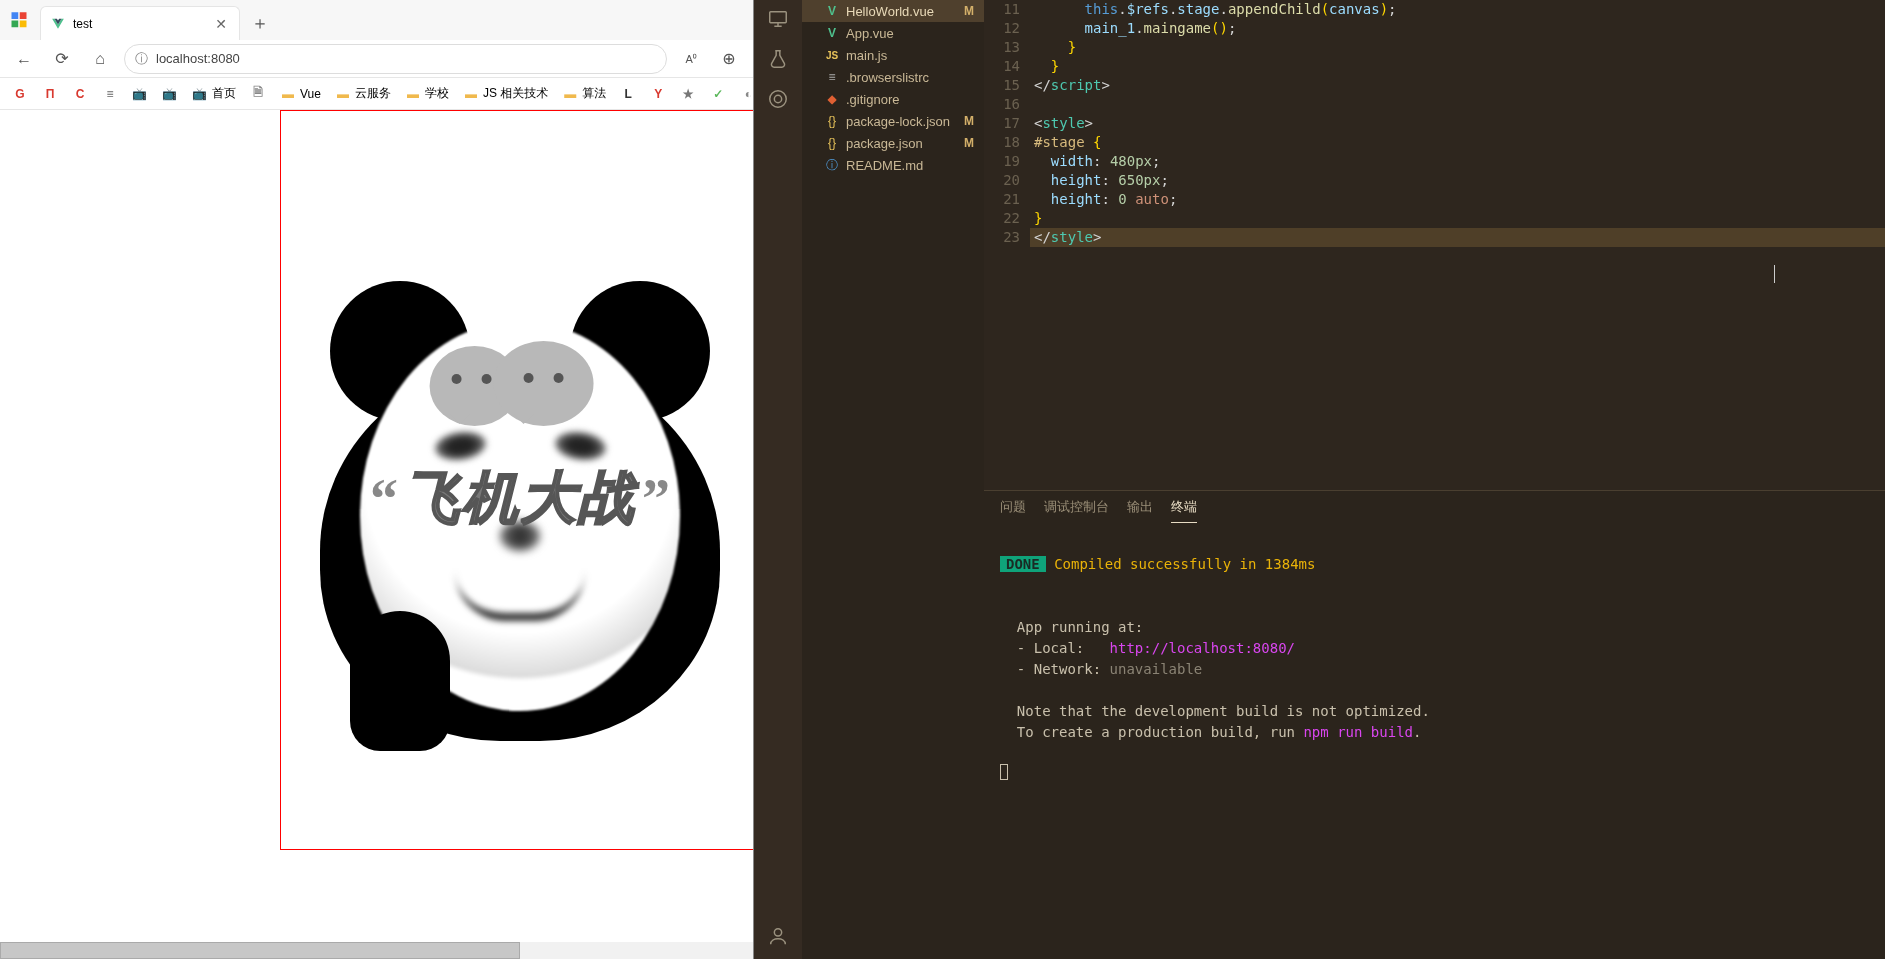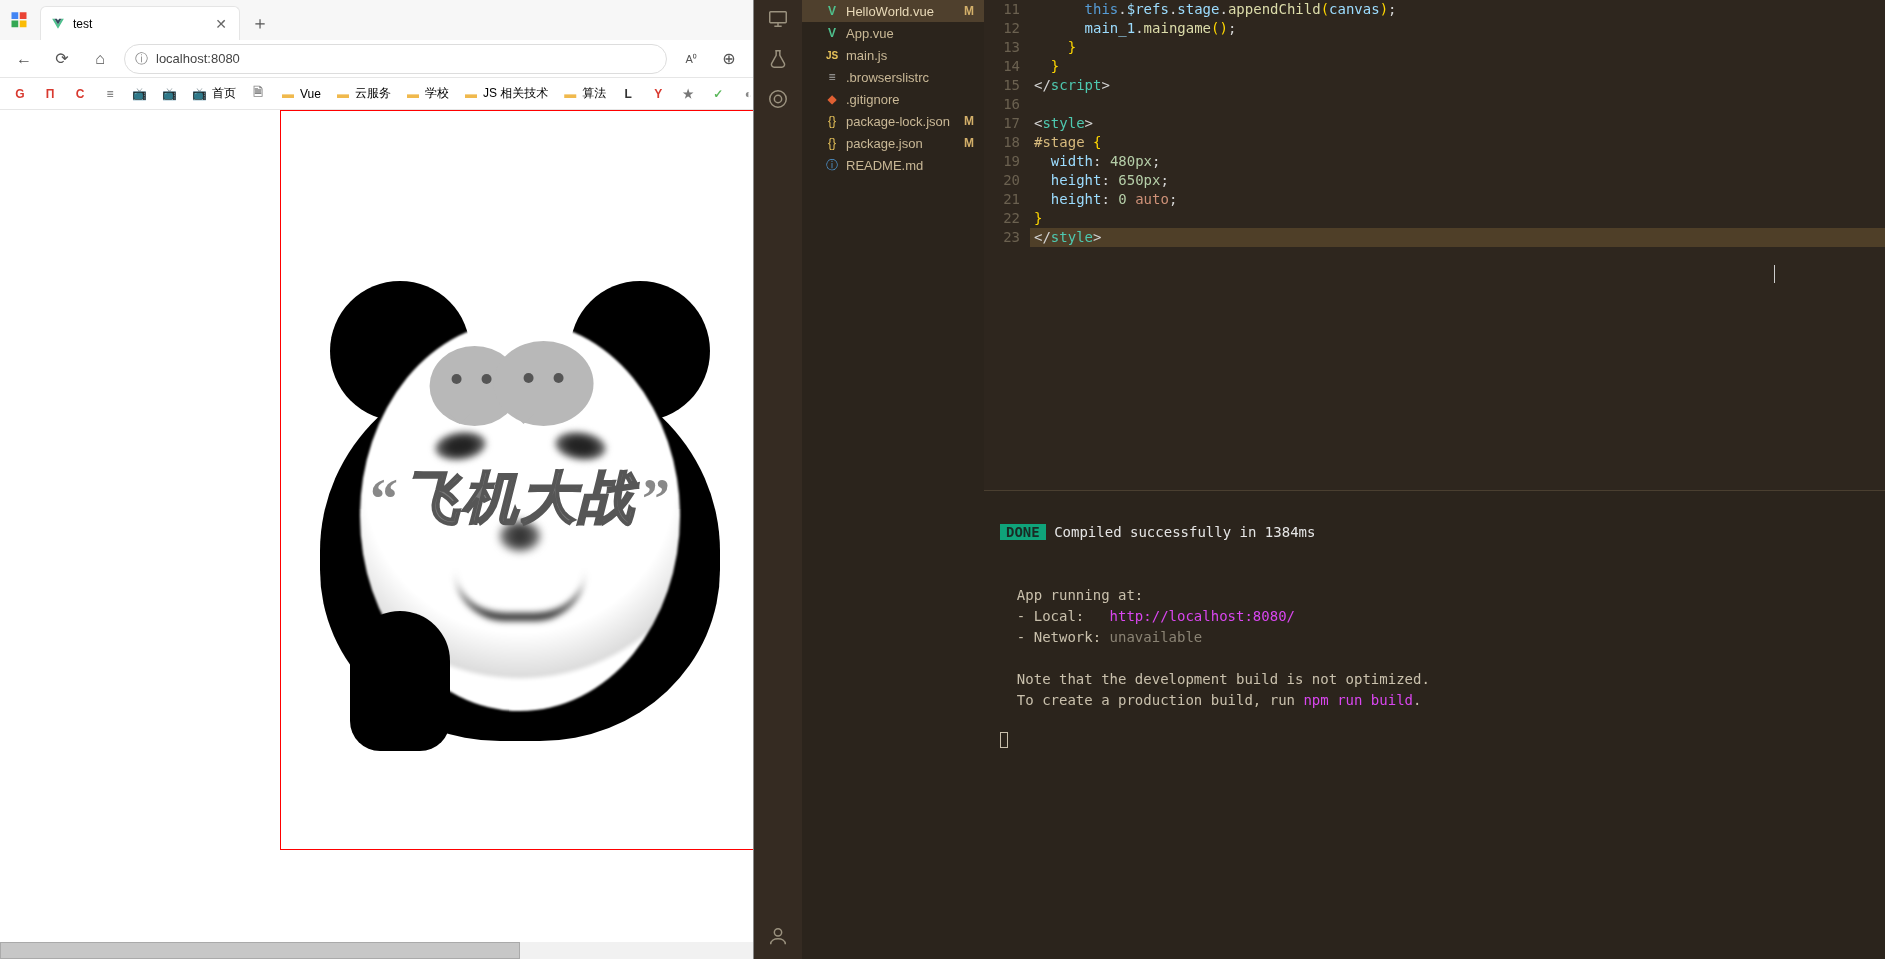--- a/index.html
+++ b/index.html
@@ -412,21 +412,21 @@
   padding: 10px 16px;
   line-height: 1.5;
   white-space: pre-wrap;
 }
 .done {
   background: #0fa37a;
   color: #1a2a24;
   padding: 0 6px;
   font-weight: 600;
 }
-.t-success { color: #e5e5e5; }
+.t-success { color: #eab308; }
 .t-link { color: #d946ef; }
 .t-dim { color: #8a8374; }
 .term-cursor {
   display: inline-block;
   width: 8px; height: 16px;
   border: 1px solid #c9c0ac;
 }
 </style>
 </head>
 <body>
@@ -673,20 +673,26 @@
         <div class="cline">  <span class="t-cprop">width</span><span class="t-punc">:</span> <span class="t-num">480px</span><span class="t-punc">;</span></div>
         <div class="cline">  <span class="t-cprop">height</span><span class="t-punc">:</span> <span class="t-num">650px</span><span class="t-punc">;</span></div>
         <div class="cline">  <span class="t-cprop">height</span><span class="t-punc">:</span> <span class="t-num">0</span> <span class="t-cval">auto</span><span class="t-punc">;</span></div>
         <div class="cline"><span class="t-br">}</span></div>
         <div class="cline hl"><span class="t-punc">&lt;/</span><span class="t-tagn">style</span><span class="t-punc">&gt;</span></div>
         <div class="cursor-bar"></div>
     </div>
   </div>
 
   <div class="panel">
+    <div class="panel-tabs" id="ptabs">
+        <div class="ptab">问题</div>
+        <div class="ptab">调试控制台</div>
+        <div class="ptab">输出</div>
+        <div class="ptab active">终端</div>
+      </div>
     <div class="term">
 <span class="done">DONE</span> <span class="t-success">Compiled successfully in 1384ms</span>
 
 
 <span>  App running at:</span>
 <span>  - Local:   </span><span class="t-link">http://localhost:8080/</span>
 <span>  - Network: </span><span class="t-dim">unavailable</span>
 
 <span>  Note that the development build is not optimized.</span>
 <span>  To create a production build, run </span><span class="t-link">npm run build</span><span>.</span>

